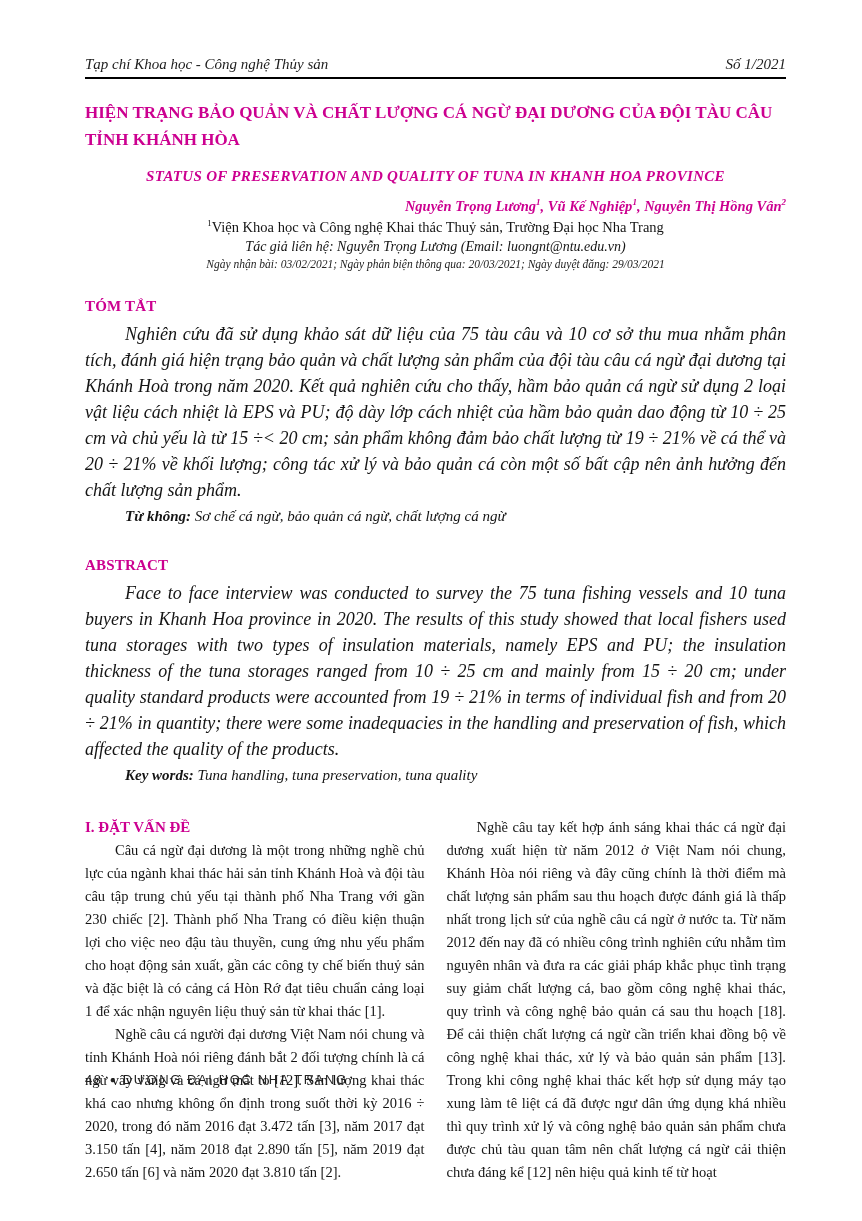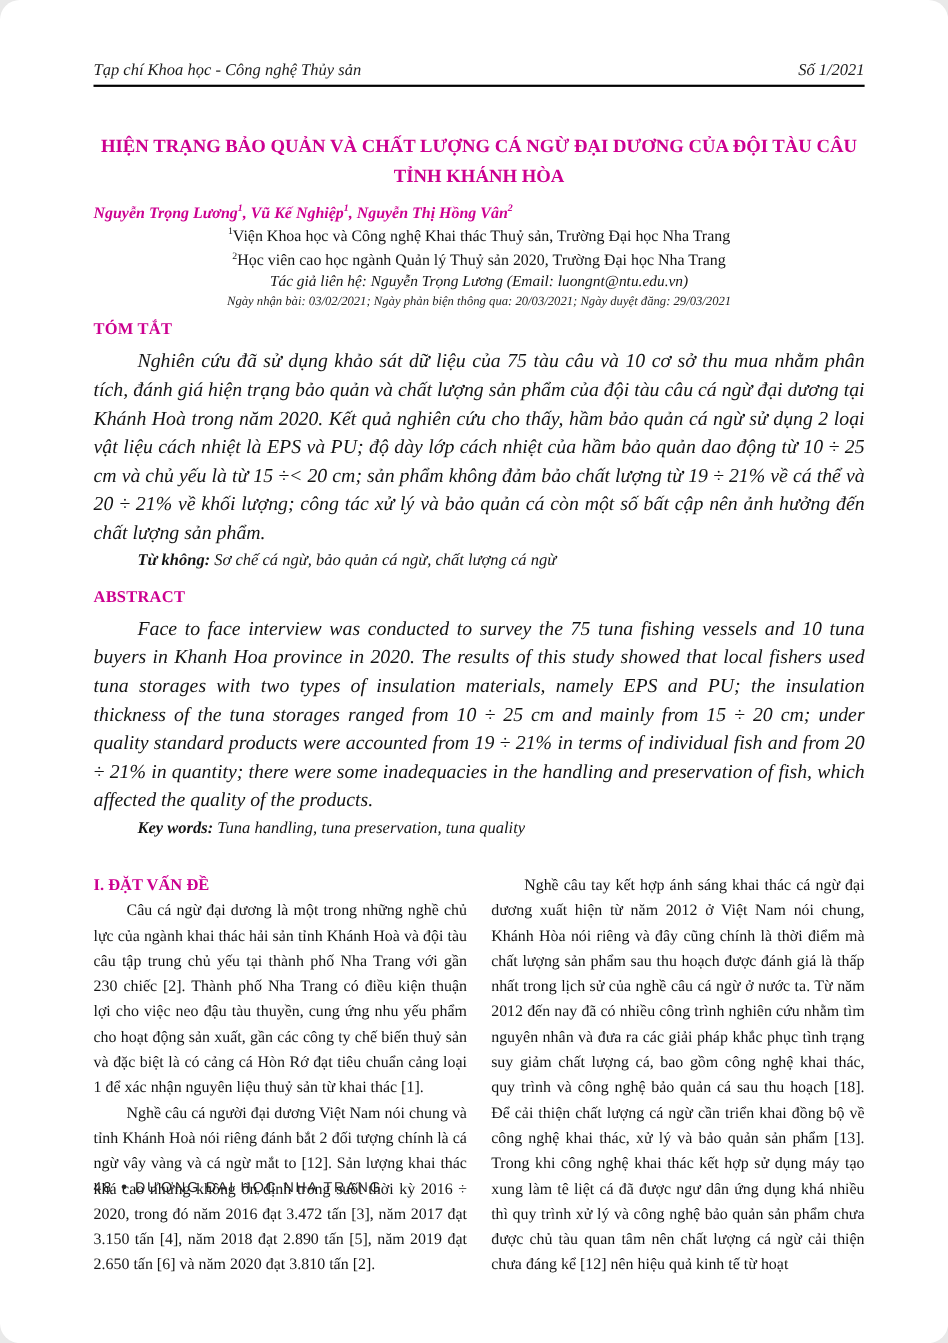--- a/index.html
+++ b/index.html
@@ -6,49 +6,48 @@
   .page{
     position:relative;
     width:862px;height:1221px;
     margin:0 auto;
     background:#ffffff;
     font-family:"Liberation Serif","DejaVu Serif",serif;
     color:#141414;
     box-sizing:border-box;
     padding:56px 76px 0 85px;
     overflow:hidden;
-    border-radius:18px;
   }
   
   .running-head{
     display:flex;justify-content:space-between;align-items:baseline;
     font-style:italic;font-size:15px;color:#1c1c1c;
   }
   .head-rule{border-bottom:2px solid #000;margin-top:4px;}
   
   .title-vi{
-    margin:40px 0 0 0;text-align:center;
+    margin:20px 0 0 0;
     color:var(--accent);font-size:17px;line-height:27px;font-weight:bold;
   }
   .title-en{
     margin:15px 0 0 0;text-align:center;
     color:var(--accent);font-size:15px;font-weight:bold;font-style:italic;letter-spacing:.3px;
   }
   
   .authors{
-    margin:13px 0 0 0;text-align:left;
+    margin:13px 0 0 0;text-align:right;
     color:var(--accent);font-size:14.5px;font-weight:bold;font-style:italic;
   }
   .affil{margin:2px 0 0 0;text-align:center;font-size:14.5px;line-height:20px;}
   .contact{margin:2px 0 0 0;text-align:center;font-size:14px;font-style:italic;}
   .dates{margin:3px 0 0 0;text-align:center;font-size:11.5px;font-style:italic;color:#222;}
   sup{font-size:9px;line-height:0;}
   
   .sec-head{
-    margin:12px 0 0 0;color:var(--accent);
+    margin:28px 0 0 0;color:var(--accent);
     font-size:15px;font-weight:bold;letter-spacing:.2px;
   }
   .abstract-p{
     margin:6px 0 0 0;font-size:18px;font-style:italic;
     line-height:26px;text-align:justify;text-indent:40px;
   }
   .kw-line{margin:0;font-size:15px;font-style:italic;line-height:26px;text-indent:40px;}
   .kw-label{font-weight:bold;}
   
   .columns{display:flex;gap:22px;margin-top:28px;}
@@ -70,25 +69,25 @@
 
 <div class="page">
 
   <div class="running-head">
     <span>Tạp chí Khoa học - Công nghệ Thủy sản</span>
     <span>Số 1/2021</span>
   </div>
   <div class="head-rule"></div>
 
   <h1 class="title-vi">HIỆN TRẠNG BẢO QUẢN VÀ CHẤT LƯỢNG CÁ NGỪ ĐẠI DƯƠNG CỦA ĐỘI TÀU CÂU TỈNH KHÁNH HÒA</h1>
+  <h2 class="title-en">STATUS OF PRESERVATION AND QUALITY OF TUNA IN KHANH HOA PROVINCE</h2>
 
   <p class="authors"><span>Nguyễn Trọng Lương</span><sup>1</sup><span>, Vũ Kế Nghiệp</span><sup>1</sup><span>, Nguyễn Thị Hồng Vân</span><sup>2</sup></p>
 
   <p class="affil"><sup>1</sup><span>Viện Khoa học và Công nghệ Khai thác Thuỷ sản, Trường Đại học Nha Trang</span></p>
-  <p class="affil"><sup>2</sup><span>Học viên cao học ngành Quản lý Thuỷ sản 2020, Trường Đại học Nha Trang</span></p>
 
   <p class="contact">Tác giả liên hệ: Nguyễn Trọng Lương (Email: luongnt@ntu.edu.vn)</p>
   <p class="dates">Ngày nhận bài: 03/02/2021; Ngày phản biện thông qua: 20/03/2021; Ngày duyệt đăng: 29/03/2021</p>
 
   <h3 class="sec-head">TÓM TẮT</h3>
   <p class="abstract-p">Nghiên cứu đã sử dụng khảo sát dữ liệu của 75 tàu câu và 10 cơ sở thu mua nhằm phân tích, đánh giá hiện trạng bảo quản và chất lượng sản phẩm của đội tàu câu cá ngừ đại dương tại Khánh Hoà trong năm 2020. Kết quả nghiên cứu cho thấy, hầm bảo quản cá ngừ sử dụng 2 loại vật liệu cách nhiệt là EPS và PU; độ dày lớp cách nhiệt của hầm bảo quản dao động từ 10 ÷ 25 cm và chủ yếu là từ 15 ÷&lt; 20 cm; sản phẩm không đảm bảo chất lượng từ 19 ÷ 21% về cá thể và 20 ÷ 21% về khối lượng; công tác xử lý và bảo quản cá còn một số bất cập nên ảnh hưởng đến chất lượng sản phẩm.</p>
   <p class="kw-line"><span class="kw-label">Từ không:</span><span> Sơ chế cá ngừ, bảo quản cá ngừ, chất lượng cá ngừ</span></p>
 
   <h3 class="sec-head">ABSTRACT</h3>
   <p class="abstract-p">Face to face interview was conducted to survey the 75 tuna fishing vessels and 10 tuna buyers in Khanh Hoa province in 2020. The results of this study showed that local fishers used tuna storages with two types of insulation materials, namely EPS and PU; the insulation thickness of the tuna storages ranged from 10 ÷ 25 cm and mainly from 15 ÷ 20 cm; under quality standard products were accounted from 19 ÷ 21% in terms of individual fish and from 20 ÷ 21% in quantity; there were some inadequacies in the handling and preservation of fish, which affected the quality of the products.</p>

